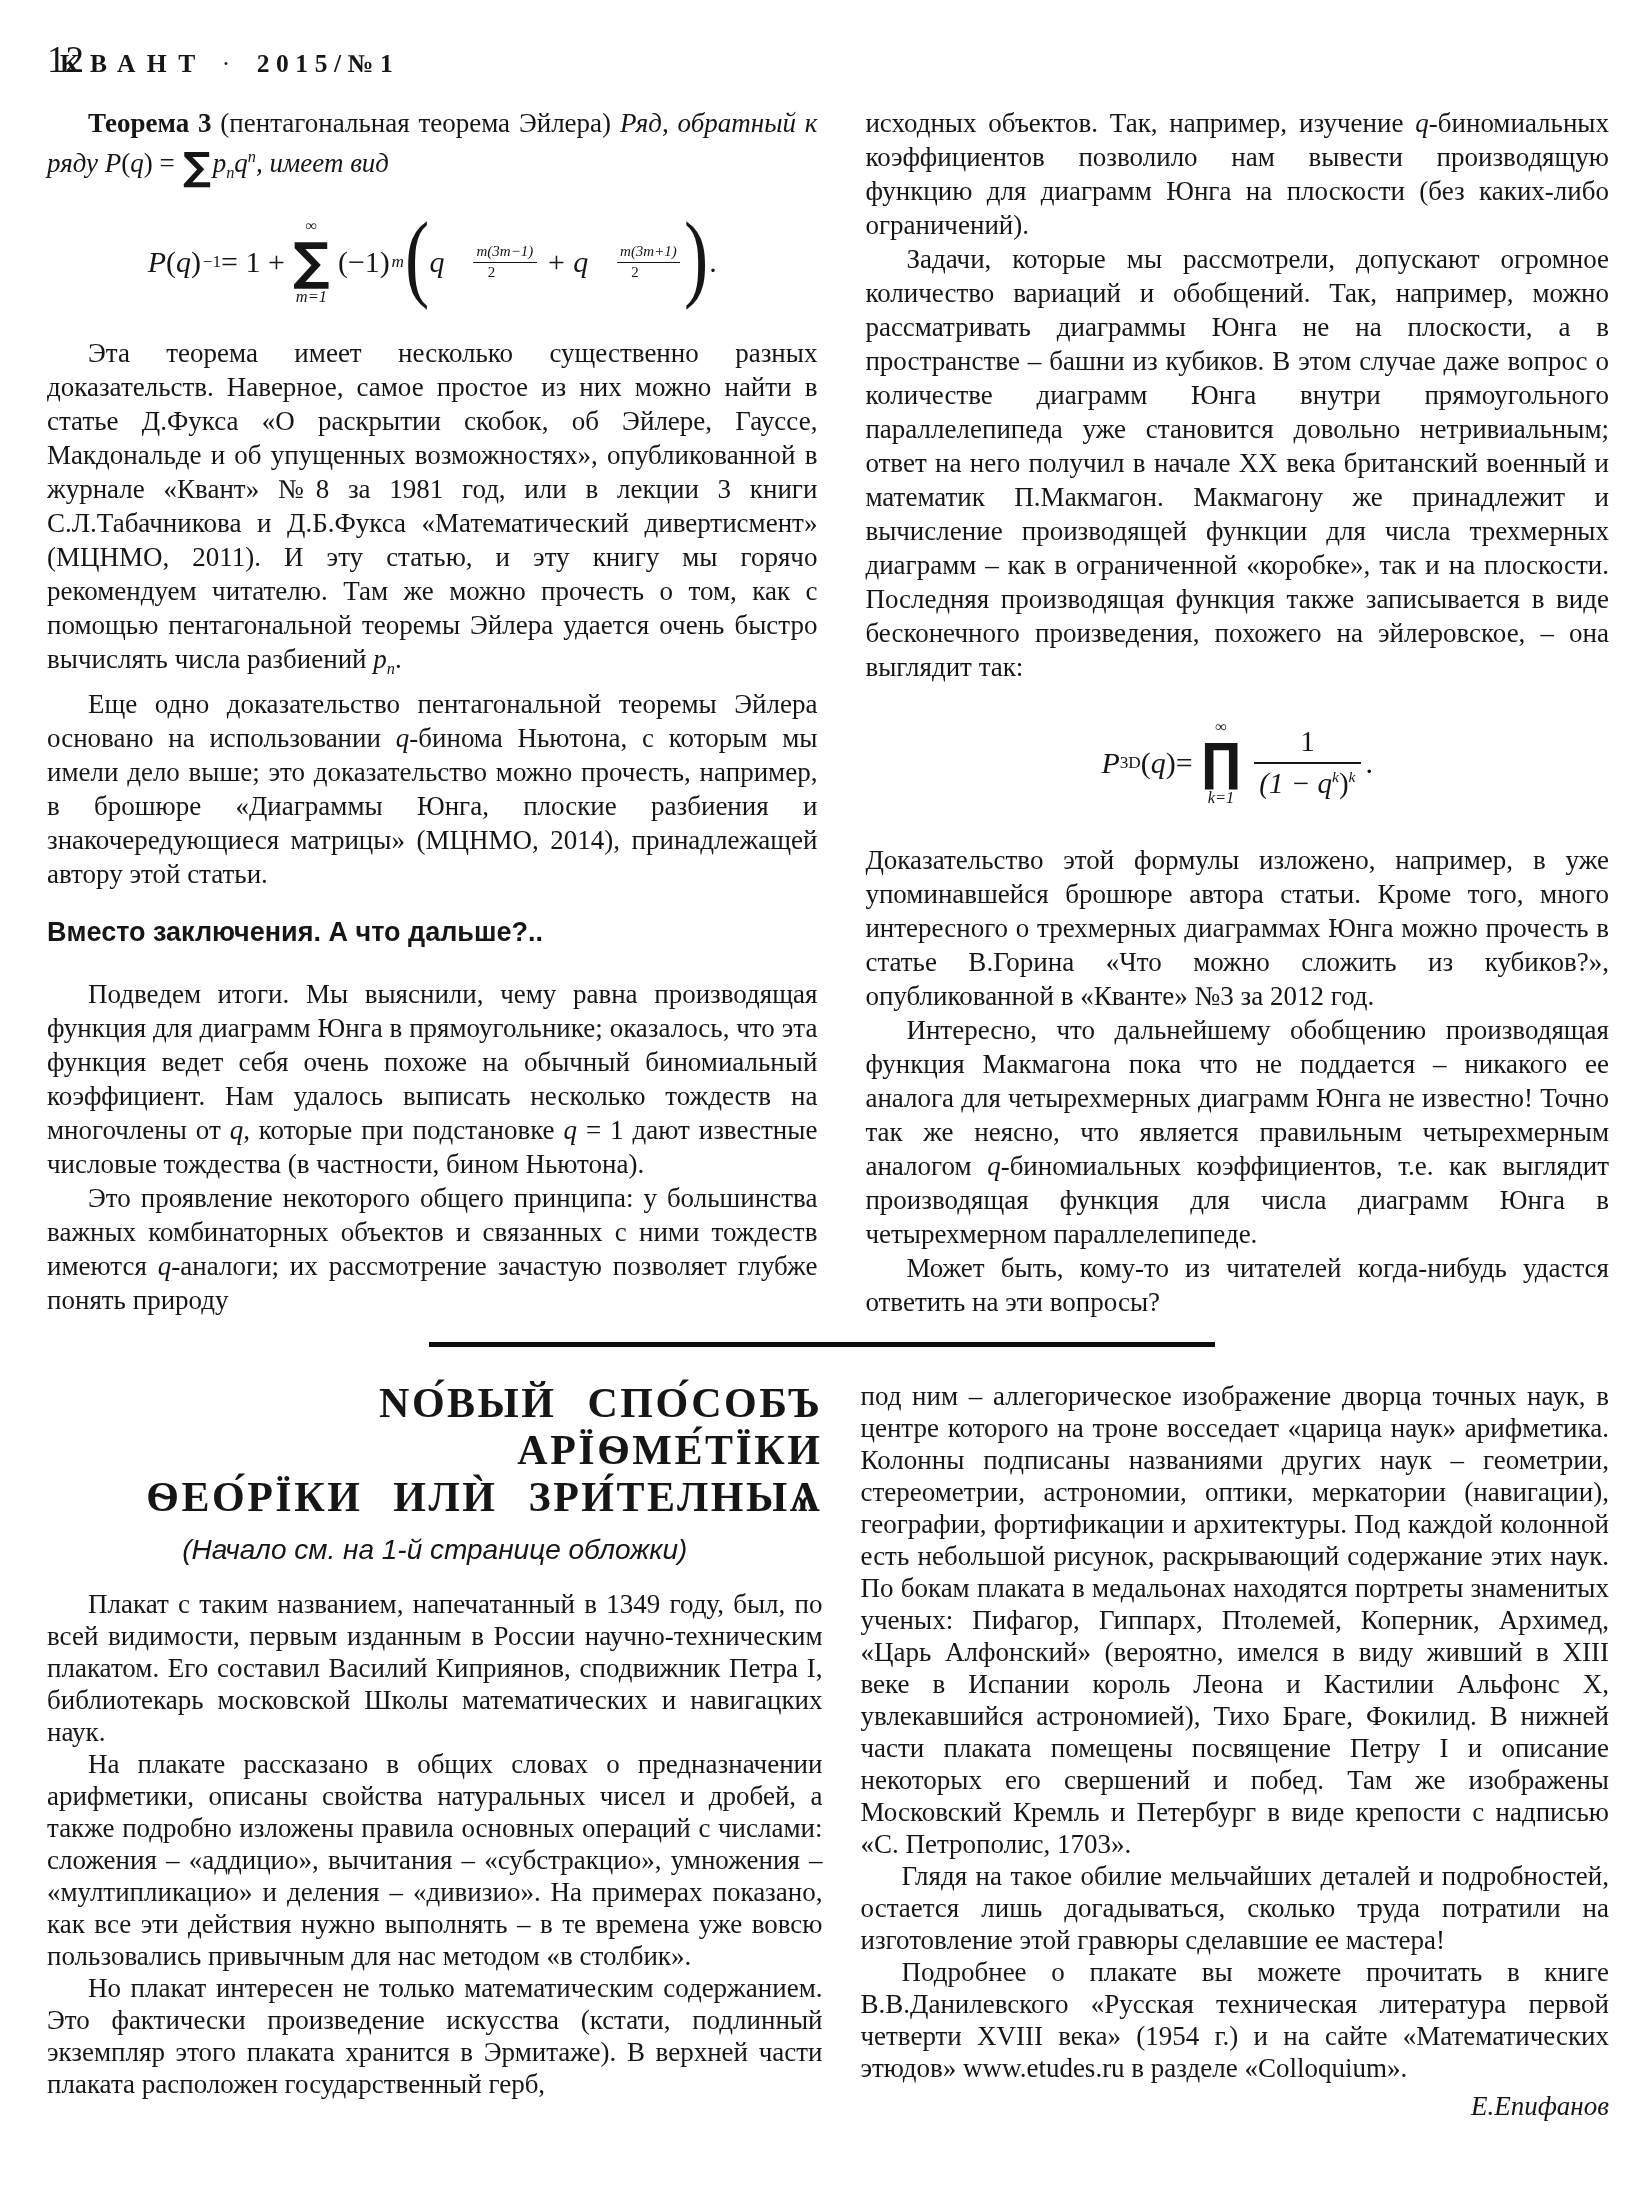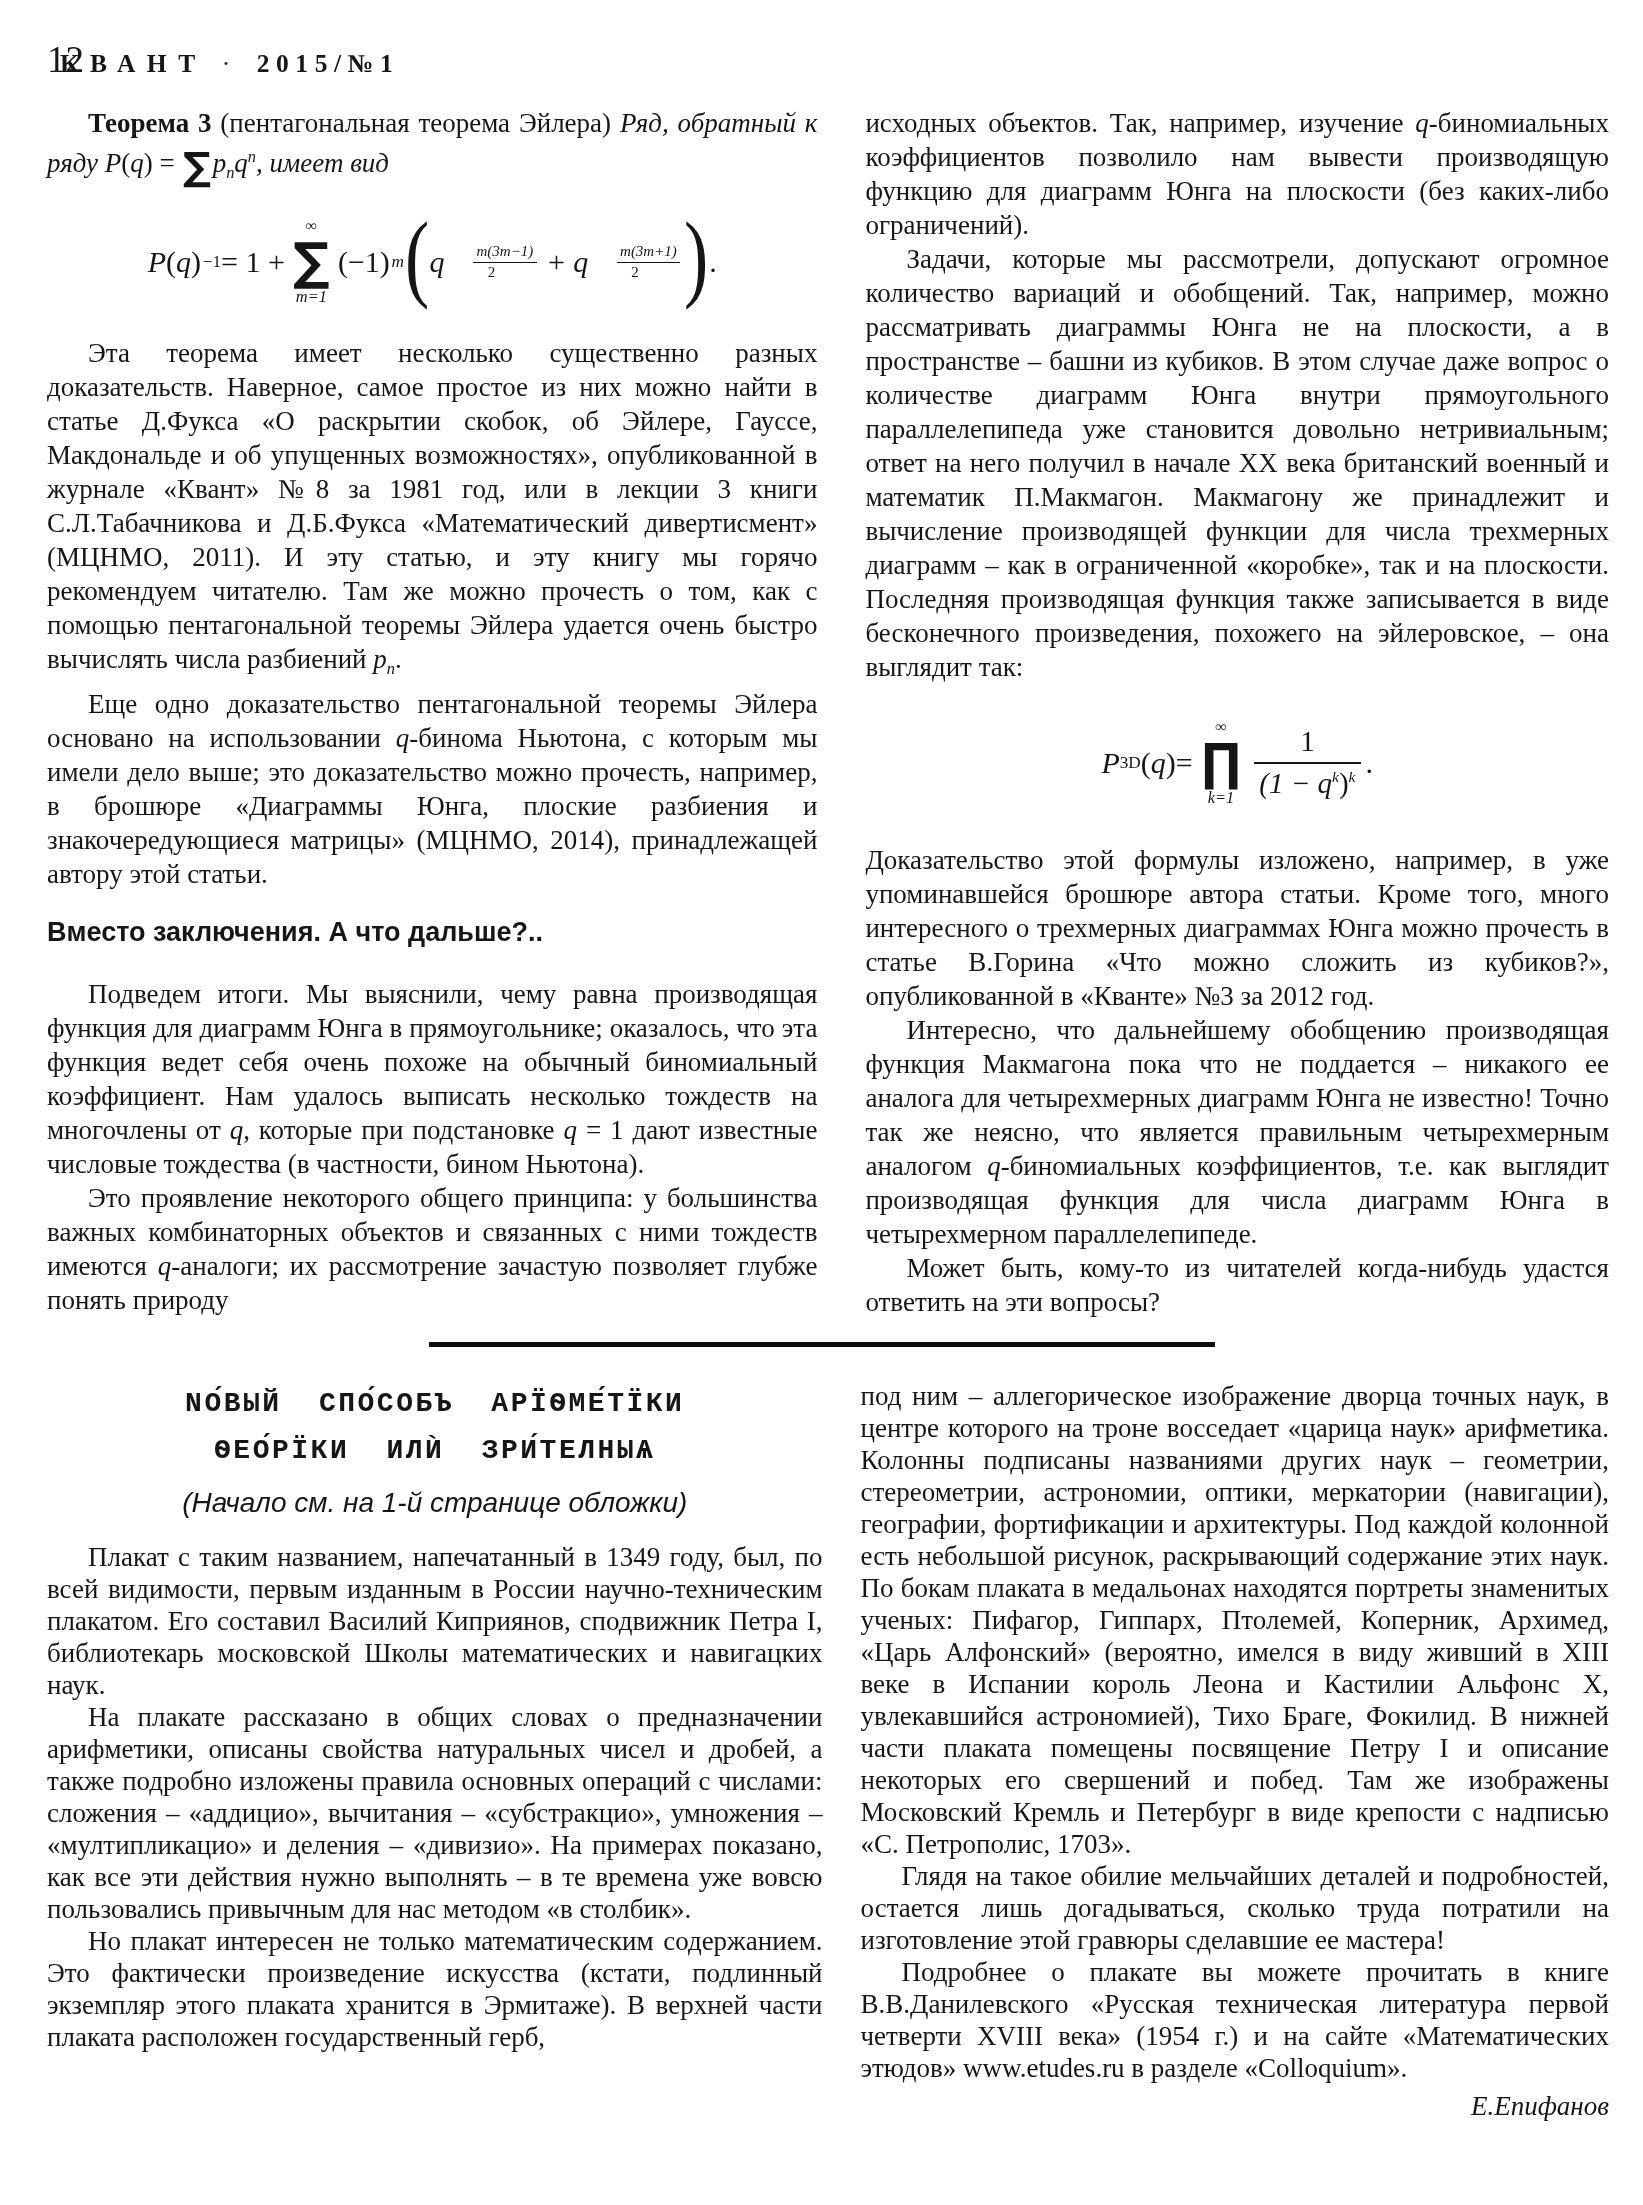--- a/index.html
+++ b/index.html
@@ -69,22 +69,22 @@
   .imath{white-space:nowrap;}
   .isum{
     font-family:"DejaVu Sans","DejaVu Serif",sans-serif;font-style:normal;
     font-size:39px;font-weight:bold;vertical-align:-8.2px;padding:0 1.6px;
   }
   
   .rule{width:786px;height:5px;background:#0d0d0d;margin:23px auto 0 auto;}
   
   .a2{margin-top:33px;}
   .a2title{
-    font-family:Liberation Mono, monospace;font-weight:bold;
-    font-size:28px;line-height:47px;text-align:center;letter-spacing:2.5px;
+    font-family:Liberation Serif, serif;font-weight:bold;
+    font-size:42px;line-height:47px;text-align:right;letter-spacing:2.5px;
     word-spacing:18px;
   }
   .a2sub{
     font-family:"Liberation Sans","DejaVu Sans",sans-serif;font-style:italic;
     font-size:28px;text-align:center;margin:13px 0 21.4px 0;
   }
   .sig{font-style:italic;font-size:27px;text-align:right;margin-top:6.6px;}
 </style>
 </head>
 <body>

